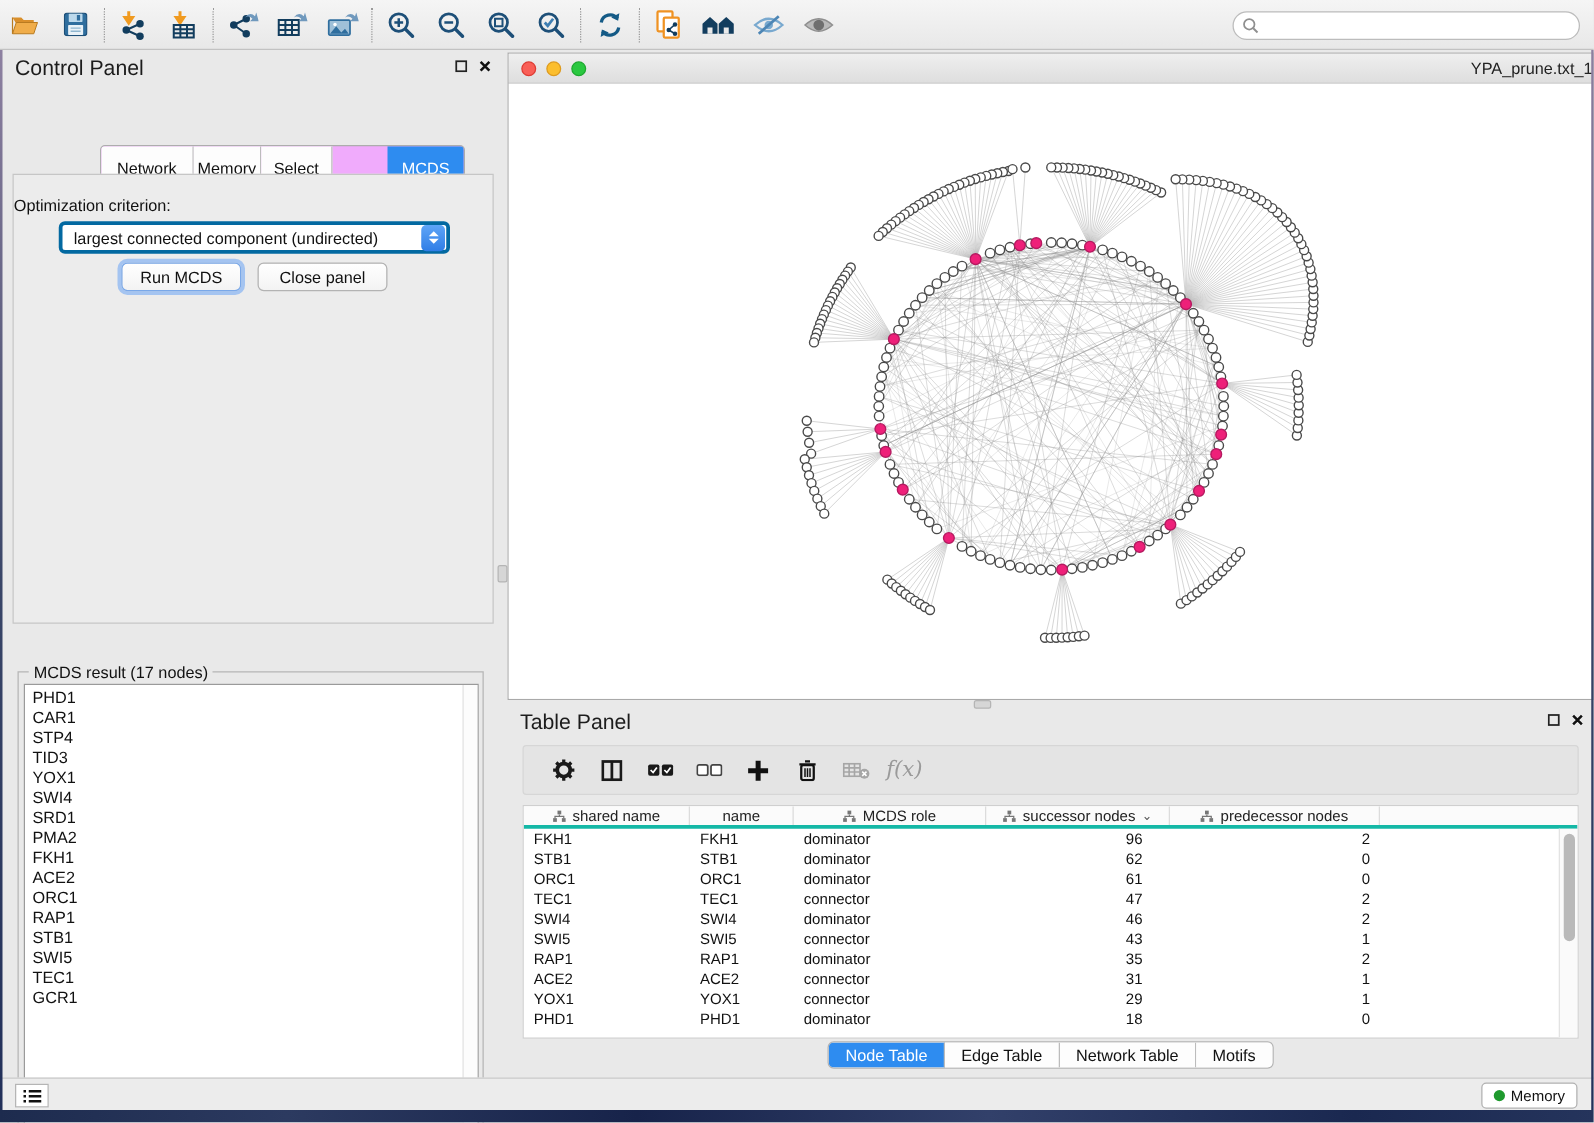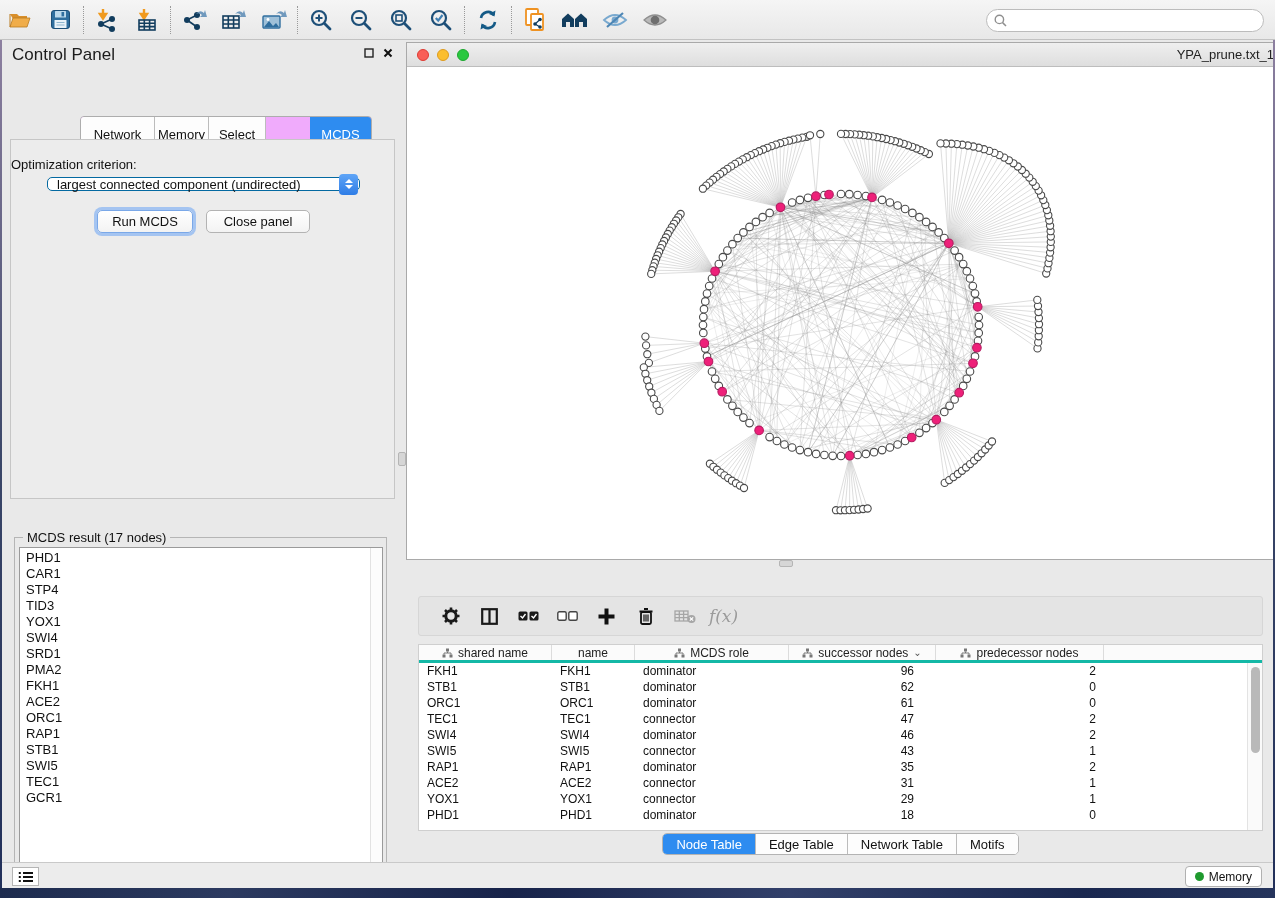--- a/index.html
+++ b/index.html
@@ -27,21 +27,21 @@
   .panel-titlebar { position:relative; height:26px; display:flex; align-items:center; padding:0 10px; }
   .panel-title { font-size:17px; color:#1c1c1c; }
   .panel-ctrls { position:absolute; right:8px; top:6px; display:flex; gap:9px; align-items:center;}
   .cp-tabs { position:absolute; left:78px; top:74px; height:36px; display:flex; border:1px solid #adadad; border-radius:4px; overflow:hidden; background:#f0abfc; }
   .cp-tab { font-size:13px; color:#111; display:flex; align-items:center; justify-content:center; border-right:1px solid #bcbcbc; background:#fdfdfd; cursor:default;}
   .cp-tab:last-child { border-right:none;margin-left:44px; }
   .cp-tab.active { background:#318bf0; }
   .cp-tab.active { background:#2e8cf0; color:#fff; }
   .cp-content { position:absolute; left:8px; top:97px; width:385px; height:360px; background:#ececec; border:1px solid #c6c6c6; }
   .opt-label { position:absolute; left:0; top:17px; width:100%; font-size:13px; color:#111; }
-  .dropdown { position:absolute; left:36px; top:37px; width:313px; height:14px; background:#fff; border:1px solid #0369a1; border-radius:5px; display:flex; align-items:center; }
+  .dropdown { position:absolute; left:36px; top:37px; width:313px; height:26px; background:#fff; border:3px solid #0369a1; border-radius:5px; display:flex; align-items:center; }
   .dropdown .dd-text { flex:1; font-size:13px; padding-left:9px; color:#111; white-space:nowrap; overflow:hidden;}
   .dd-stepper { width:19px; height:21px; border-radius:4px; margin-right:1px; background:linear-gradient(#5fa5f7,#2f7de6); display:flex; flex-direction:column; align-items:center; justify-content:center; gap:2px;}
   .dd-up { width:0;height:0;border-left:4px solid transparent;border-right:4px solid transparent;border-bottom:4px solid #fff;}
   .dd-down { width:0;height:0;border-left:4px solid transparent;border-right:4px solid transparent;border-top:4px solid #fff;}
   .btn { position:absolute; top:70px; height:23px; background:linear-gradient(#ffffff,#f3f3f3); border:1px solid #b3b3b3; border-radius:5px; font-size:13px; color:#111; display:flex; align-items:center; justify-content:center;}
   .btn.run { left:86px; width:96px; border-color:#7aa8e8; box-shadow:0 0 0 3px rgba(92,156,245,.5);}
   .btn.closep { left:195px; width:104px; }
   .result-group { position:absolute; left:12px; top:467px; width:373px; height:371px; border:1px solid #b5b5b5; background:#e9e9e9;margin-top:28px;}
   .result-legend { position:absolute; left:8px; top:-8px; background:#e9e9e9; padding:0 4px; font-size:13px; color:#111;}
   .result-list { position:absolute; left:4px; top:9px; width:364px; height:356px; background:#fff; border:1px solid #9a9a9a; overflow:hidden;}
@@ -973,20 +973,31 @@
             <circle cx="552.2" cy="325.7" r="4.3" fill="#EE2079" stroke="#B51A60" stroke-width="1.1"></circle>
             <circle cx="566.0" cy="296.3" r="4.3" fill="#EE2079" stroke="#B51A60" stroke-width="1.1"></circle>
           </g>
         </svg>
     </div>
   </div>
 
   <div class="hsplit-handle"></div>
 
   <div class="table-panel">
+    <div class="panel-titlebar">
+      <span class="panel-title">Table Panel</span>
+      <span class="panel-ctrls">
+        <svg width="10" height="10" viewBox="0 0 10 10">
+          <rect x="1" y="1" width="8" height="8" fill="none" stroke="#222" stroke-width="1.4"></rect>
+        </svg>
+        <svg width="10" height="10" viewBox="0 0 10 10">
+          <path d="M1.5 1.5 L8.5 8.5 M8.5 1.5 L1.5 8.5" stroke="#111" stroke-width="2"></path>
+        </svg>
+      </span>
+    </div>
     <div class="tp-toolbar">
       <span class="tp-ic">
         <svg width="18" height="18" viewBox="0 0 18 18">
           <circle cx="9" cy="9" r="5.2" fill="none" stroke="#1a1a1a" stroke-width="3"></circle>
           <g stroke="#1a1a1a" stroke-width="2.6">
             <path d="M9 0.5 V3 M9 15 V17.5 M0.5 9 H3 M15 9 H17.5 M3 3 L4.8 4.8 M13.2 13.2 L15 15 M15 3 L13.2 4.8 M4.8 13.2 L3 15"></path>
           </g>
           <circle cx="9" cy="9" r="2" fill="#e4e4e4"></circle>
         </svg>
       </span>

